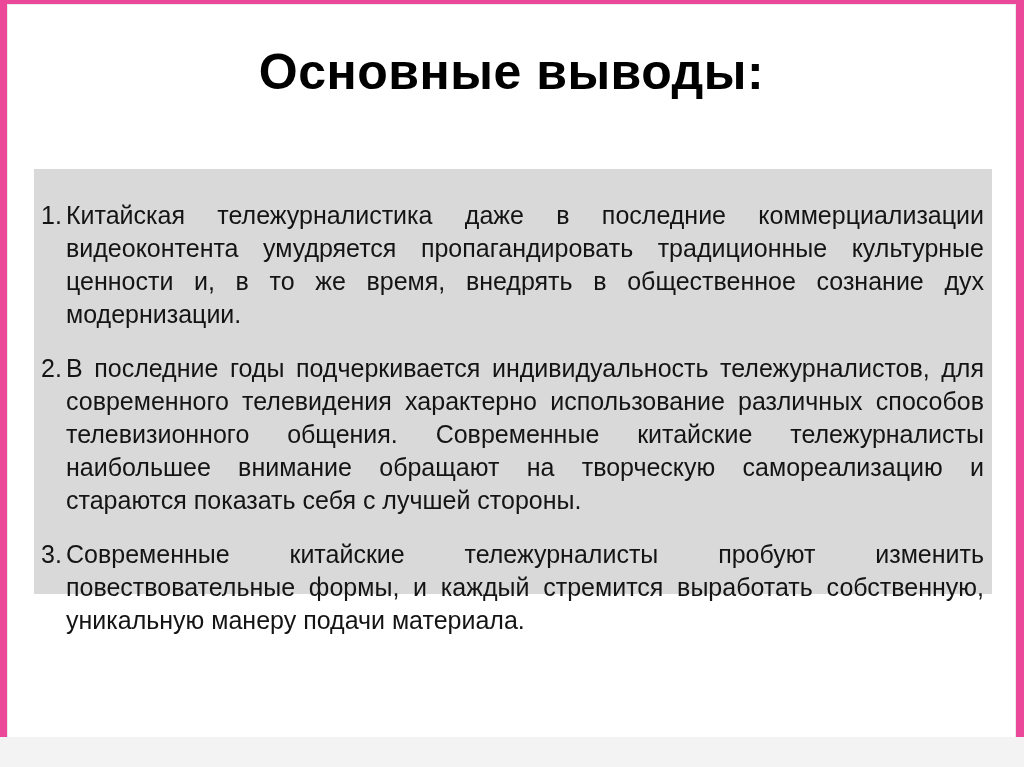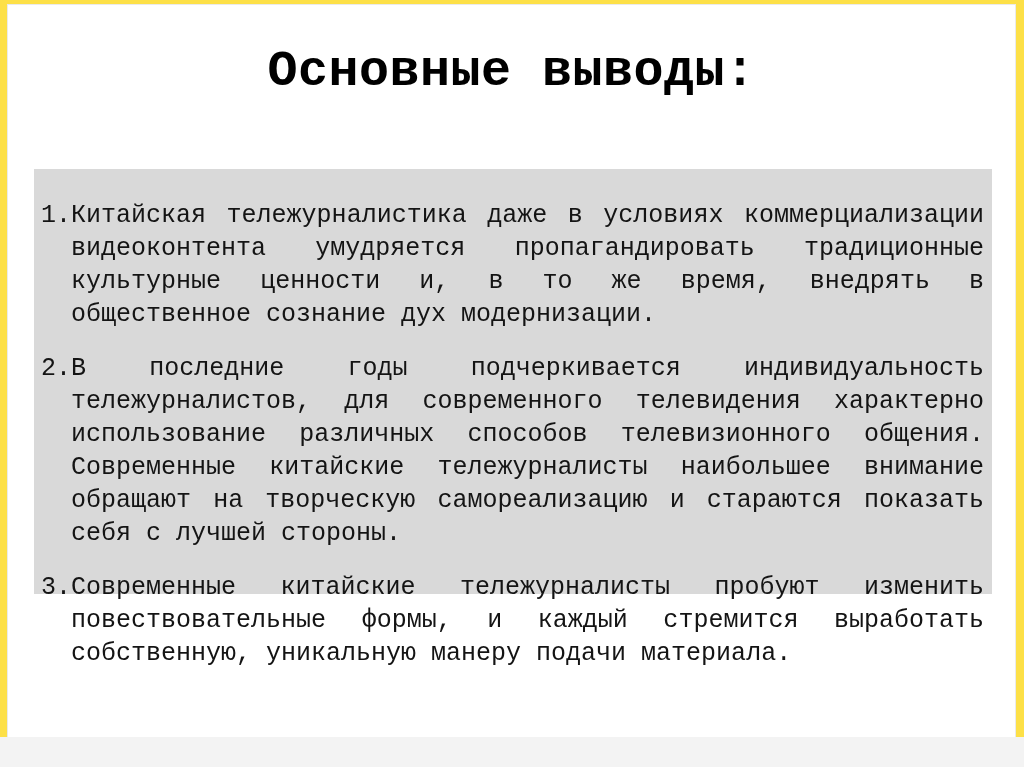--- a/index.html
+++ b/index.html
@@ -4,22 +4,22 @@
 <style>
   html, body {
     margin: 0;
     padding: 0;
     background: #f3f3f3;
   }
   .page {
     position: relative;
     width: 1024px;
     height: 737px;
-    background: #fde047;
-    font-family: Liberation Mono, monospace;
+    background: #ec4899;
+    font-family: Liberation Sans, sans-serif;
     overflow: hidden;
   }
   .slide {
     position: absolute;
     left: 7px;
     top: 4px;
     width: 1009px;
     height: 754px;
     background: #ffffff;
     border: 1px solid #eaeaea;
@@ -80,21 +80,21 @@
 <div class="page">
   <div class="slide" style="background: rgb(255, 255, 255); border-color: rgb(234, 234, 234);">
 
     <h1 class="slide-title" style="color: rgb(0, 0, 0);">Основные выводы:</h1>
 
     <div class="conclusions-box" style="background: rgb(217, 217, 217);">
       <ol class="conclusions-list" style="color: rgb(20, 20, 20);">
 
         <li class="conclusion-item">
           <span class="item-number">1.</span>
-          <span class="item-text">Китайская тележурналистика даже в условиях коммерциализации видеоконтента умудряется пропагандировать традиционные культурные ценности и, в то же время, внедрять в общественное сознание дух модернизации.</span>
+          <span class="item-text">Китайская тележурналистика даже в последние коммерциализации видеоконтента умудряется пропагандировать традиционные культурные ценности и, в то же время, внедрять в общественное сознание дух модернизации.</span>
         </li>
 
         <li class="conclusion-item">
           <span class="item-number">2.</span>
           <span class="item-text">В последние годы подчеркивается индивидуальность тележурналистов, для современного телевидения характерно использование различных способов телевизионного общения. Современные китайские тележурналисты наибольшее внимание обращают на творческую самореализацию и стараются показать себя с лучшей стороны.</span>
         </li>
 
         <li class="conclusion-item">
           <span class="item-number">3.</span>
           <span class="item-text">Современные китайские тележурналисты пробуют изменить повествовательные формы, и каждый стремится выработать собственную, уникальную манеру подачи материала.</span>

